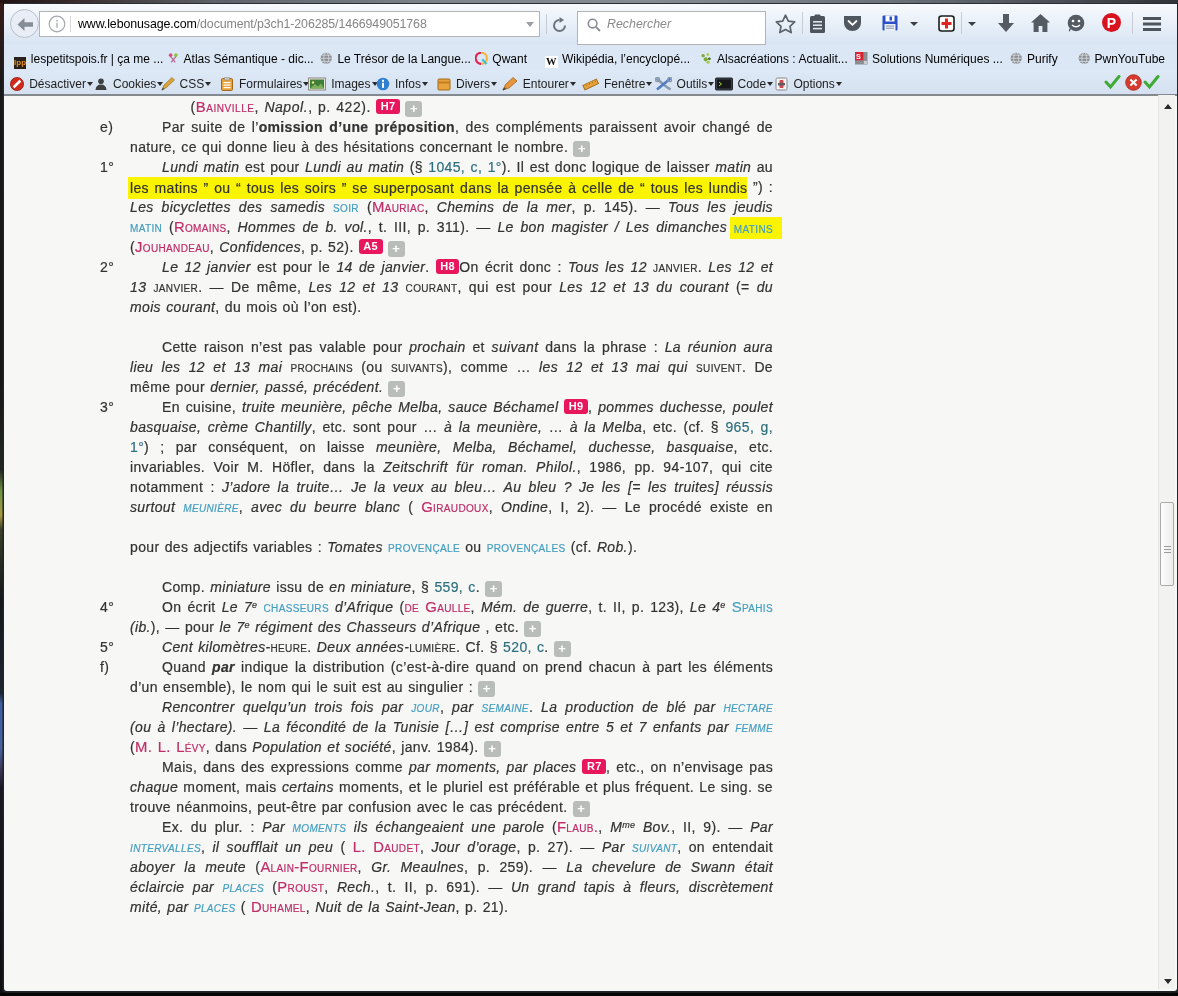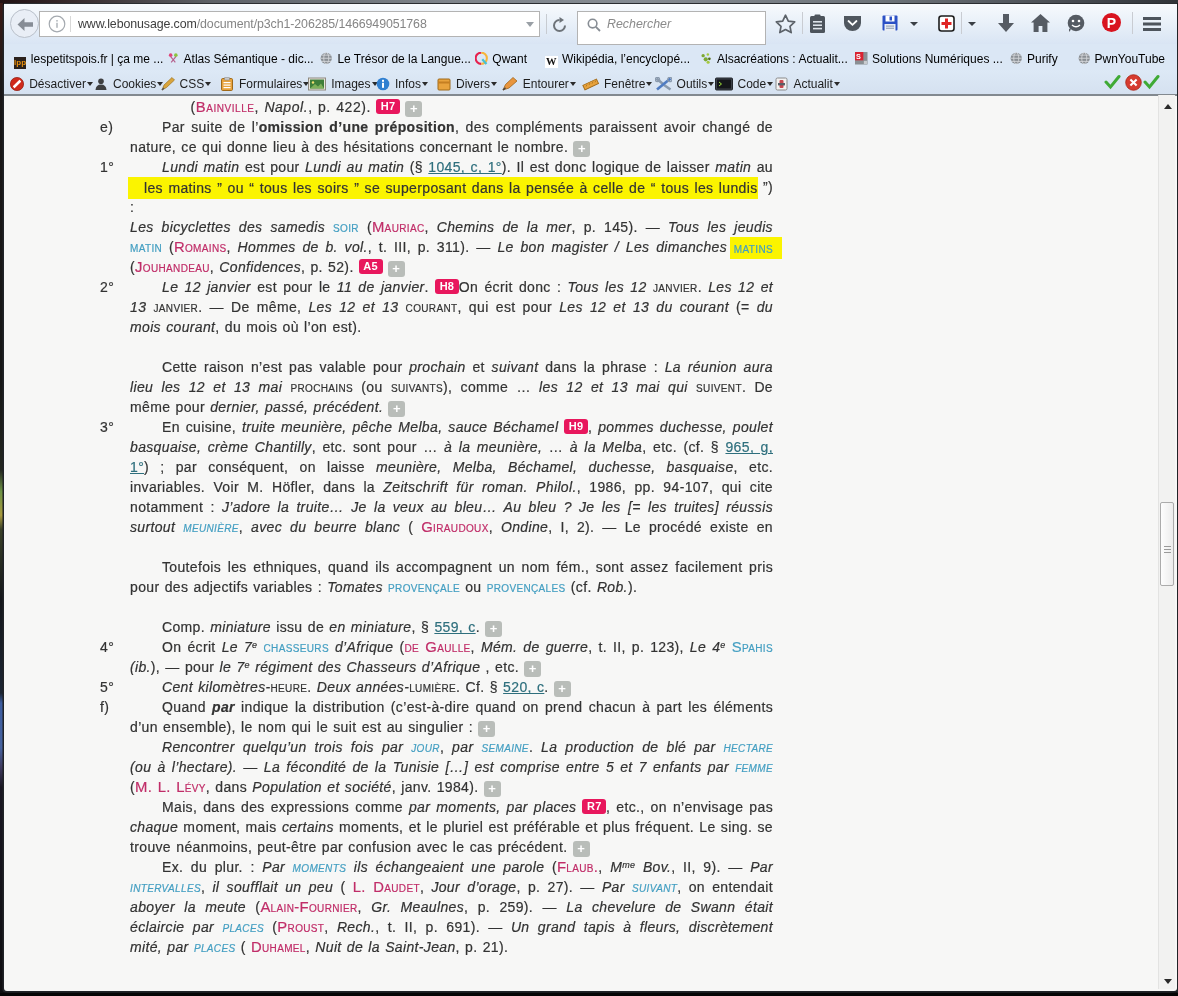--- a/index.html
+++ b/index.html
@@ -28,21 +28,21 @@
 .ln{text-align:justify;text-align-last:justify}
 .lf{text-align:left;text-align-last:left}
 .ind{text-indent:32px}
 .rel{position:relative}
 .lbl{position:absolute;left:-30px;top:0;width:30px;text-align:left;text-indent:0}
 .gap{height:20px}
 i{font-style:italic}
 .sc{font-variant:small-caps;font-size:106%}
 .t{color:#449fc2}
 .m{color:#c02d68}
-.lk{color:#2e6f7d;text-decoration:underline}
+.lk{color:#2e6f7d;}
 .hl{background:#fbf400;padding:2.5px 0 3.5px}
 .bdg{display:inline-block;background:#e8175d;color:#fff;font-weight:bold;font-size:11px;font-style:normal;line-height:13px;padding:1px 4.5px;border-radius:3px;vertical-align:baseline;position:relative;top:-2px;letter-spacing:.3px;text-align:center;text-align-last:center;text-indent:0;-webkit-text-stroke:0 transparent}
 .plus{display:inline-block;background:#b9bdb9;color:#fff;font-weight:bold;font-size:13px;font-style:normal;line-height:16px;width:17px;text-align:center;text-align-last:center;border-radius:3px;vertical-align:baseline;position:relative;top:.5px;text-indent:0;-webkit-text-stroke:0 transparent}
 sup{font-size:9px;vertical-align:4px;line-height:0}
 
 .bmi{position:absolute;top:4.5px;height:17px;white-space:nowrap}
 .fav{display:inline-block;width:12.5px;height:12.5px;vertical-align:-2px}
 .bmt{font-size:12px;color:#000000;margin-left:4.5px;vertical-align:0px}
 .dvi{position:absolute;top:3.5px;height:17px;white-space:nowrap}
 .dvc{display:inline-block;width:14px;height:14px;vertical-align:-3px}
@@ -155,21 +155,21 @@
           </svg><span class="dvt">Outils</span><span class="dva"></span></div>
       <div class="dvi" style="left:710.5px"><svg class="dvc" style="width:18px" viewBox="0 0 18 14">
             <rect x="0.5" y="1" width="17" height="12" rx="1" fill="#3c4148" stroke="#23272c" stroke-width="1"></rect>
             <rect x="2" y="2.5" width="14" height="9" fill="#14161a"></rect>
             <path d="M4 5 l2.5 2 l-2.5 2" stroke="#9fe03a" stroke-width="1" fill="none"></path>
           </svg><span class="dvt">Code</span><span class="dva"></span></div>
       <div class="dvi" style="left:771.4px"><svg class="dvc" style="width:13px" viewBox="0 0 13 14">
             <rect x="1" y="1" width="11" height="12" rx="1.5" fill="#f2f2f2" stroke="#8a8a8a" stroke-width="1"></rect>
             <rect x="4.5" y="3" width="4" height="8" rx="1" fill="#c8474f"></rect>
             <rect x="3" y="6" width="7" height="2.4" fill="#5a5f66"></rect>
-          </svg><span class="dvt">Actualit</span><span class="dva"></span></div>
+          </svg><span class="dvt">Options</span><span class="dva"></span></div>
       <svg class="abs" style="left:1100px;top:4px" width="17" height="16" viewBox="0 0 17 16">
           <path d="M2 8 L6.5 13 L15 2.5" fill="none" stroke="#3faa35" stroke-width="3" stroke-linecap="round"></path>
         </svg>
       <svg class="abs" style="left:1120.5px;top:3.5px" width="17" height="17" viewBox="0 0 17 17">
           <circle cx="8.5" cy="8.5" r="7.8" fill="#d63b2f"></circle>
           <circle cx="8.5" cy="8.5" r="7.8" fill="none" stroke="#a82417" stroke-width="0.8"></circle>
           <path d="M5.4 5.4 L11.6 11.6 M11.6 5.4 L5.4 11.6" stroke="#fff" stroke-width="2.1"></path>
         </svg>
       <svg class="abs" style="left:1139px;top:4px" width="17" height="16" viewBox="0 0 17 16">
           <path d="M2 8 L6.5 13 L15 2.5" fill="none" stroke="#3faa35" stroke-width="3" stroke-linecap="round"></path>
@@ -181,21 +181,21 @@
           <path d="M6.5 14.5 L13.5 7.9 L13.5 12.2 L22 12.2 L22 16.8 L13.5 16.8 L13.5 21.1z" fill="#878d96"></path>
         </svg>
     </div>
     <div class="abs" id="urlbar">
       <svg class="abs" style="left:8px;top:3.2px" width="18" height="18" viewBox="0 0 18 18">
           <circle cx="9" cy="9" r="7.8" fill="none" stroke="#a4a9af" stroke-width="1.2"></circle>
           <rect x="8.35" y="7.8" width="1.3" height="5" fill="#a4a9af"></rect>
           <rect x="8.35" y="5" width="1.3" height="1.6" fill="#a4a9af"></rect>
         </svg>
       <div class="abs" style="left:30px;top:4px;width:1px;height:16px;background:#d8d8d8"></div>
-      <div class="abs" style="left:38px;top:0;height:23.5px;line-height:24.5px;font-size:12.4px;letter-spacing:-.1px;color:#858585;white-space:nowrap"><span style="color:#404040">www.lebonusage.com</span>/document/p3ch1-206285/1466949051768</div>
+      <div class="abs" style="left:38px;top:0;height:23.5px;line-height:24.5px;font-size:12.4px;letter-spacing:-.1px;color:#858585;white-space:nowrap"><span style="color:#000000">www.lebonusage.com</span>/document/p3ch1-206285/1466949051768</div>
       <div class="abs" style="left:486px;top:9.5px;width:0;height:0;border-left:4.5px solid transparent;border-right:4.5px solid transparent;border-top:5px solid #9aa0a6"></div>
     </div>
     <div class="abs" style="left:542px;top:10.5px;width:1px;height:20px;background:#c7cbd1"></div>
     <svg class="abs" style="left:547px;top:13.5px" width="17" height="17" viewBox="0 0 17 17">
         <path d="M14 8.5 A5.5 5.5 0 1 1 8.5 3" fill="none" stroke="#6d7379" stroke-width="2"></path>
         <path d="M8.5 0 L8.5 6 L13 3z" fill="#6d7379"></path>
       </svg>
     <div class="abs" id="searchbox">
       <svg class="abs" style="left:9px;top:6px" width="14" height="14" viewBox="0 0 14 14">
           <circle cx="5.6" cy="5.6" r="4.3" fill="none" stroke="#878d94" stroke-width="1.6"></circle>
@@ -252,47 +252,46 @@
     <div class="abs" id="content">
       <div class="para">
         <div class="lf" style="padding-left:60.5px;letter-spacing:.55px">(<span class="m sc">Bainville</span>, <i>Napol.</i>, p. 422). <span class="bdg">H7</span> <span class="plus">+</span></div>
       </div>
       <div class="para">
         <div class="ln ind rel"><span class="lbl">e)</span>Par suite de l’<b>omission d’une préposition</b>, des compléments paraissent avoir changé de</div>
         <div class="lf">nature, ce qui donne lieu à des hésitations concernant le nombre. <span class="plus">+</span></div>
       </div>
       <div class="para">
         <div class="ln ind rel"><span class="lbl">1°</span><i>Lundi matin</i> est pour <i>Lundi au matin</i> (§ <span class="lk">1045, c, 1°</span>). Il est donc logique de laisser <i>matin</i> au</div>
-        <div class="ln"><span class="hl" style="padding-left:16px;margin-left:-2px">les matins ” ou “ tous les soirs ” se superposant dans la pensée à celle de “ tous les lundis</span> ”) :</div>
+        <div class="ln"><span class="hl" style="padding-left:2px;margin-left:-2px">les matins ” ou “ tous les soirs ” se superposant dans la pensée à celle de “ tous les lundis</span> ”) :</div>
         <div class="ln"><i>Les bicyclettes des samedis</i> <span class="t sc">soir</span> (<span class="m sc">Mauriac</span>, <i>Chemins de la mer</i>, p. 145). — <i>Tous les jeudis</i></div>
         <div class="ln"><span class="t sc">matin</span> (<span class="m sc">Romains</span>, <i>Hommes de b. vol.</i>, t. III, p. 311). — <i>Le bon magister / Les dimanches</i> <span class="hl" style="padding-left:4px;margin-left:-4px;padding-right:9px;margin-right:-9px"><span class="t sc">matins</span></span></div>
         <div class="lf">(<span class="m sc">Jouhandeau</span>, <i>Confidences</i>, p. 52). <span class="bdg">A5</span> <span class="plus">+</span></div>
       </div>
       <div class="para">
-        <div class="ln ind rel"><span class="lbl">2°</span><i>Le 12 janvier</i> est pour le <i>11 de janvier</i>. <span class="bdg">H8</span>On écrit donc : <i>Tous les 12</i> <span class="sc">janvier</span>. <i>Les 12 et</i></div>
+        <div class="ln ind rel"><span class="lbl">2°</span><i>Le 12 janvier</i> est pour le <i>14 de janvier</i>. <span class="bdg">H8</span>On écrit donc : <i>Tous les 12</i> <span class="sc">janvier</span>. <i>Les 12 et</i></div>
         <div class="ln"><i>13</i> <span class="sc">janvier</span>. — De même, <i>Les 12 et 13</i> <span class="sc">courant</span>, qui est pour <i>Les 12 et 13 du courant</i> (= <i>du</i></div>
         <div class="lf"><i>mois courant</i>, du mois où l’on est).</div>
       </div>
       <div class="gap"></div>
       <div class="para">
         <div class="ln ind">Cette raison n’est pas valable pour <i>prochain</i> et <i>suivant</i> dans la phrase : <i>La réunion aura</i></div>
         <div class="ln"><i>lieu les 12 et 13 mai</i> <span class="sc">prochains</span> (ou <span class="sc">suivants</span>), comme … <i>les 12 et 13 mai qui</i> <span class="sc">suivent</span>. De</div>
         <div class="lf">même pour <i>dernier, passé, précédent.</i> <span class="plus">+</span></div>
       </div>
       <div class="para">
         <div class="ln ind rel"><span class="lbl">3°</span>En cuisine, <i>truite meunière, pêche Melba, sauce Béchamel</i> <span class="bdg">H9</span>, <i>pommes duchesse, poulet</i></div>
         <div class="ln"><i>basquaise, crème Chantilly</i>, etc. sont pour … <i>à la meunière,</i> … <i>à la Melba</i>, etc. (cf. § <span class="lk">965, g,</span></div>
         <div class="ln"><span class="lk">1°</span>) ; par conséquent, on laisse <i>meunière, Melba, Béchamel, duchesse, basquaise</i>, etc.</div>
         <div class="ln">invariables. Voir M. Höfler, dans la <i>Zeitschrift für roman. Philol.</i>, 1986, pp. 94-107, qui cite</div>
         <div class="ln">notamment : <i>J’adore la truite… Je la veux au bleu… Au bleu ? Je les [= les truites] réussis</i></div>
         <div class="ln"><i>surtout</i> <i class="t sc">meunière</i>, <i>avec du beurre blanc</i> ( <span class="m sc">Giraudoux</span>, <i>Ondine</i>, I, 2). — Le procédé existe en</div>
       </div>
       <div class="gap"></div>
       <div class="para">
-        <div class="ln ind">Toutefois les ethniques, quand ils accompagnent un nom fém., sont assez facilement pris</div>
         <div class="lf">pour des adjectifs variables : <i>Tomates</i> <span class="t sc">provençale</span> ou <span class="t sc">provençales</span> (cf. <i>Rob.</i>).</div>
       </div>
       <div class="gap"></div>
       <div class="para">
         <div class="lf ind">Comp. <i>miniature</i> issu de <i>en miniature</i>, § <span class="lk">559, c</span>. <span class="plus">+</span></div>
       </div>
       <div class="para">
         <div class="ln ind rel"><span class="lbl">4°</span>On écrit <i>Le 7<sup>e</sup></i> <span class="t sc">chasseurs</span> <i>d’Afrique</i> (<span class="m sc">de Gaulle</span>, <i>Mém. de guerre</i>, t. II, p. 123), <i>Le 4<sup>e</sup></i> <span class="t sc">Spahis</span></div>
         <div class="lf"><i>(ib.</i>), — pour <i>le 7<sup>e</sup> régiment des Chasseurs d’Afrique</i> , etc. <span class="plus">+</span></div>
       </div>

